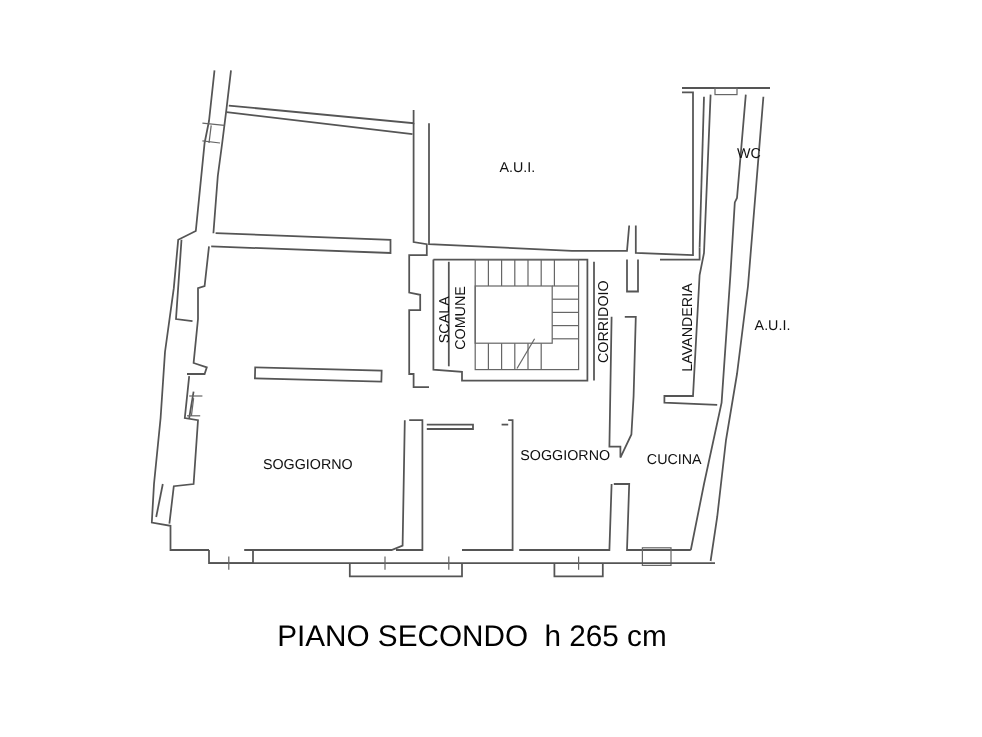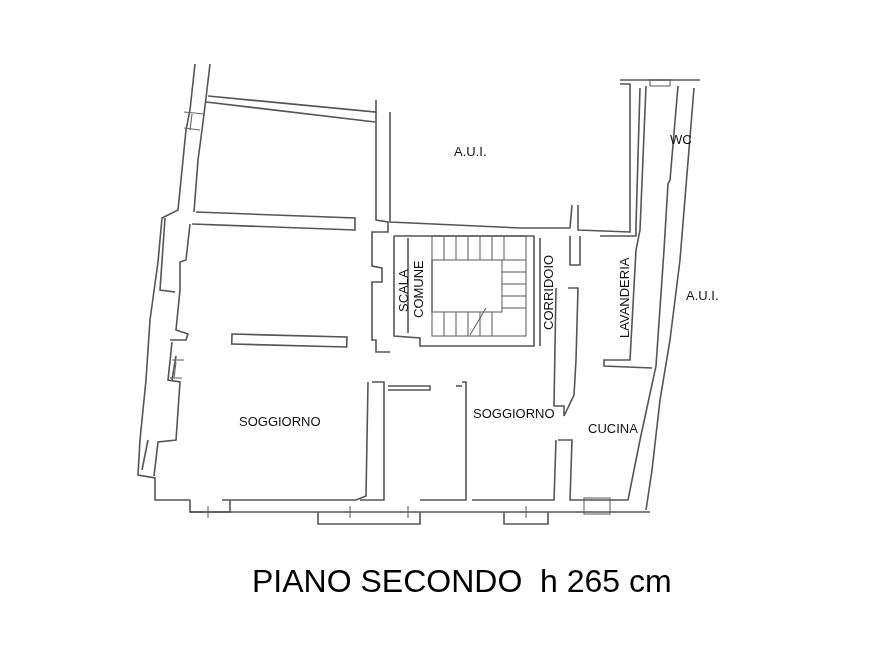--- a/index.html
+++ b/index.html
@@ -2,21 +2,21 @@
 <html><head>
   <meta charset="utf-8">
   <style>
     html, body { margin: 0; padding: 0; background: #ffffff; }
     body { width: 893px; height: 670px; position: relative; overflow: hidden; font-family: "Liberation Sans", sans-serif; }
     svg.plan { position: absolute; left: 0; top: 0; width: 893px; height: 670px; }
     .wall { fill: none; stroke: #555555; stroke-width: 1.6; stroke-linejoin: miter; }
     .thin { fill: none; stroke: #666666; stroke-width: 1.1; }
     .label { position: absolute; color: #111111; font-family: "Liberation Sans", sans-serif; font-size: 13px; white-space: nowrap; line-height: 1; }
     .vlabel { position: absolute; color: #111111; font-family: "Liberation Sans", sans-serif; font-size: 13px; white-space: nowrap; line-height: 1; transform-origin: left top; transform: rotate(-90deg); }
-    .caption { position: absolute; left: 252px; top: 565px; font-size: 32px; color: #000000; font-family: "Liberation Sans", sans-serif; white-space: pre; line-height: 1; }
+    .caption { position: absolute; left: 252px; top: 565px; font-size: 27px; color: #000000; font-family: "Liberation Sans", sans-serif; white-space: pre; line-height: 1; }
   </style>
 </head>
 <body>
 
 <svg class="plan" viewBox="0 0 893 670" xmlns="http://www.w3.org/2000/svg">
 
   <g>
     <polyline class="wall" points="195,64 190,110 186,130 178,210 162,218 158,262 150,320 146,380 140,440 138,475 155,478 155,500 190,500"></polyline>
     <polyline class="wall" points="210,64 206,98 202,130 198,160 194,212"></polyline>
     <polyline class="wall" points="208,96 376,112 376,100"></polyline>
@@ -103,15 +103,15 @@
 
 <span class="label" style="left:454px; top:145px;">A.U.I.</span>
 <span class="label" style="left:646px; top:133px;padding-left:24px;">WC</span>
 <span class="vlabel" style="left:397px; top:312px;">SCALA</span>
 <span class="vlabel" style="left:412px; top:318px;">COMUNE</span>
 <span class="vlabel" style="left:542px; top:330px;">CORRIDOIO</span>
 <span class="vlabel" style="left:618px; top:338px;">LAVANDERIA</span>
 <span class="label" style="left:686px; top:289px;">A.U.I.</span>
 <span class="label" style="left:239px; top:415px;">SOGGIORNO</span>
 <span class="label" style="left:473px; top:407px;">SOGGIORNO</span>
-<span class="label" style="left:588px; top:411px;margin-top:11px;">CUCINA</span>
+<span class="label" style="left:588px; top:411px;">CUCINA</span>
 
 <div class="caption">PIANO SECONDO  h 265 cm</div>
 
 </body></html>

